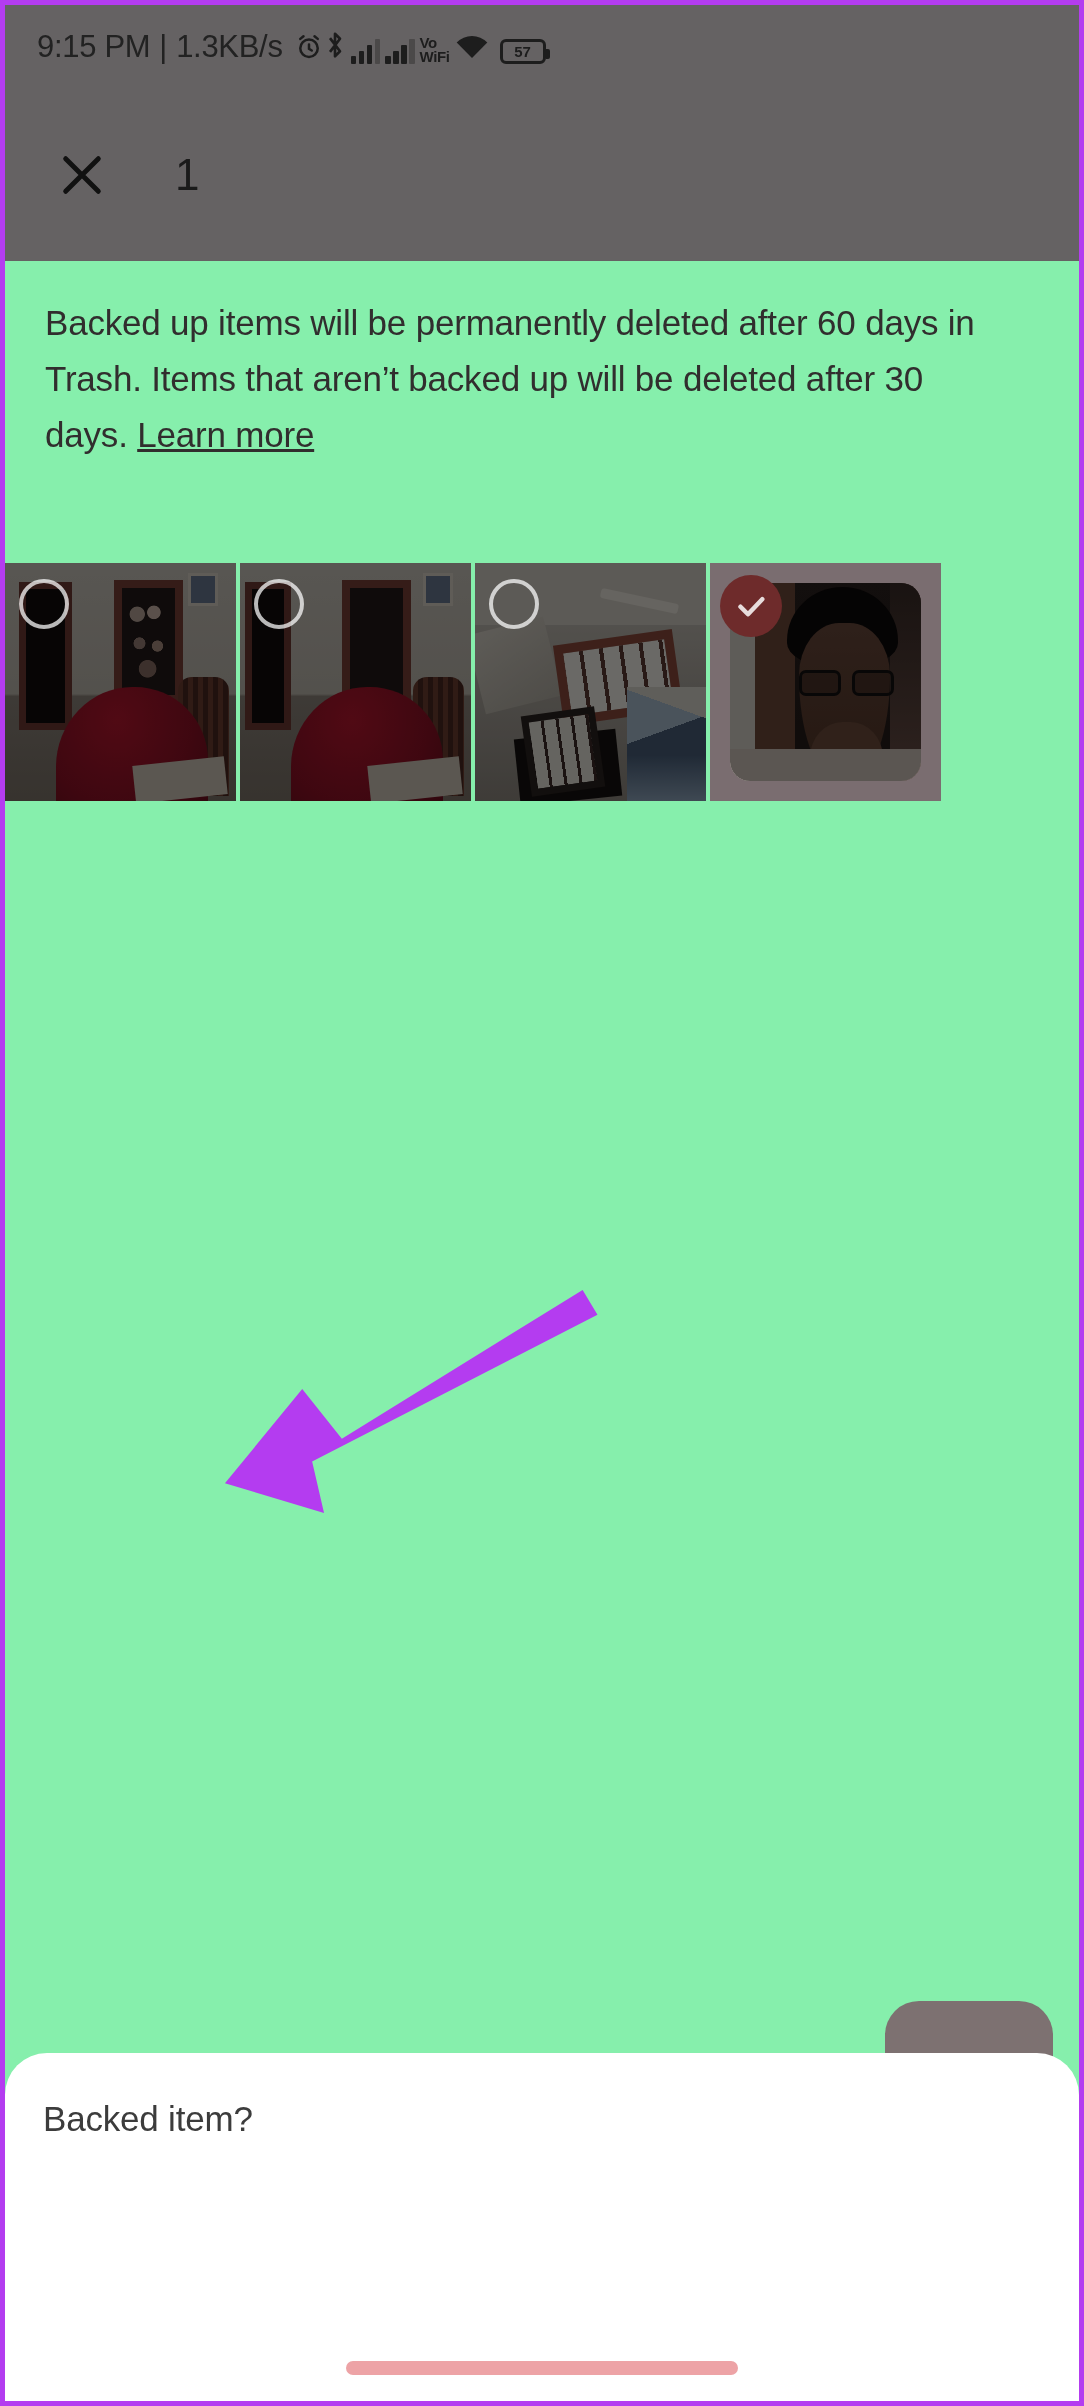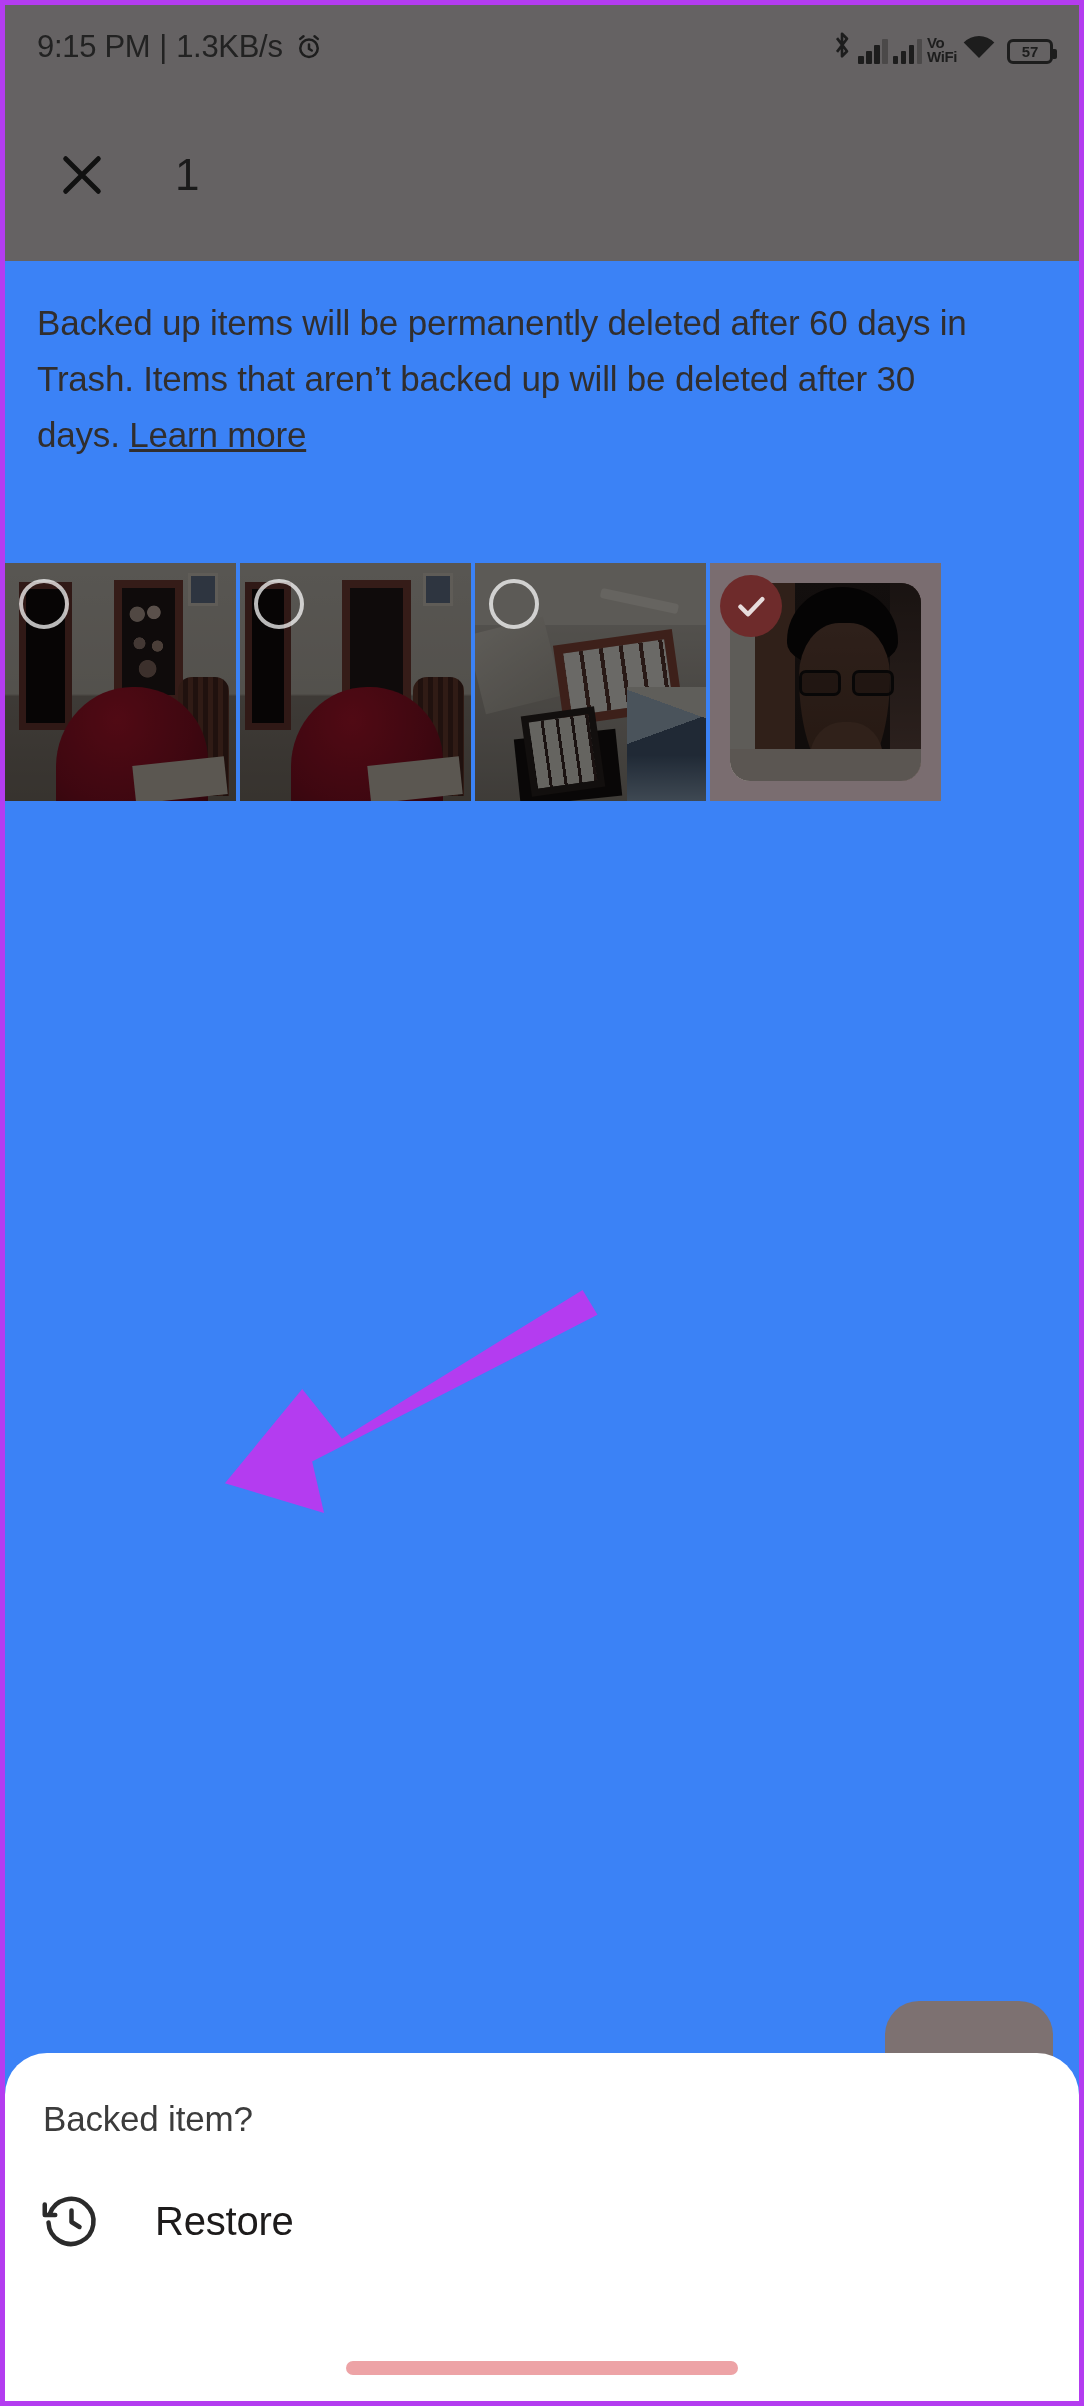--- a/index.html
+++ b/index.html
@@ -22,21 +22,21 @@
   
   #app {
     position:absolute; left:0; top:0; right:0; bottom:0;
   }
 
   
   #status-bar {
     position:absolute; left:0; top:0; width:100%; height:84px;
     background:#656263;
     display:flex; align-items:center;
-    justify-content:space-between;
+    justify-content:flex-start;
     padding:0 26px 0 32px;
   }
   .sb-left {
     display:flex; align-items:center; gap:9px;
     font-size:31px; color:#222; letter-spacing:-0.3px;
     font-weight:400;
   }
   .sb-sep { color:#222; font-weight:300; }
   .sb-right { display:flex; align-items:flex-end; gap:5px; }
 
@@ -76,21 +76,22 @@
     display:flex; align-items:center; justify-content:center;
   }
   #sel-count {
     font-size:44px; color:#1a1a1a; margin-left:38px;
     font-weight:400;
   }
 
   
   #body-area {
     position:absolute; left:0; top:256px; right:0; bottom:0;
-    background:#3b82f6;
+    background:#86efac;
+    padding-left:8px;
   }
 
   #trash-note {
     padding:34px 34px 0 32px;
     font-size:35px;
     line-height:56px;
     color:#312e2e;
     letter-spacing:-0.2px;
     max-width:1020px;
   }
@@ -447,30 +448,20 @@
         <svg viewBox="0 0 24 24" fill="none" stroke="#4a1c1c" stroke-width="2">
           <path d="M6 7h12M9.5 7V5h5v2M8 7l1 13h6l1-13"></path>
         </svg>
       </div>
 
     </div>
   </div>
 
   <div id="sheet">
     <div id="sheet-title">Backed item?</div>
-    <div id="restore-row">
-      <span id="restore-icon">
-        <svg viewBox="0 0 24 24" width="60" height="60" fill="none" stroke="#2b2b2b" stroke-width="1.8" stroke-linecap="round" stroke-linejoin="round">
-          <path d="M3.5 9.2A9 9 0 1 1 3 12.6"></path>
-          <path d="M1.5 5.4v4.2h4.2"></path>
-          <path d="M12.2 7.8v4.6l3.2 2"></path>
-        </svg>
-      </span>
-      <span id="restore-label">Restore</span>
-    </div>
     <div id="home-indicator"></div>
   </div>
 
   <svg id="arrow" viewBox="0 0 1084 2406" preserveAspectRatio="none">
     <polygon fill="#b43cf0" points="583,1297 340,1447 300,1397 222,1492 322,1522 310,1470 598,1322"></polygon>
   </svg>
 
 </div>
 
 </body></html>

